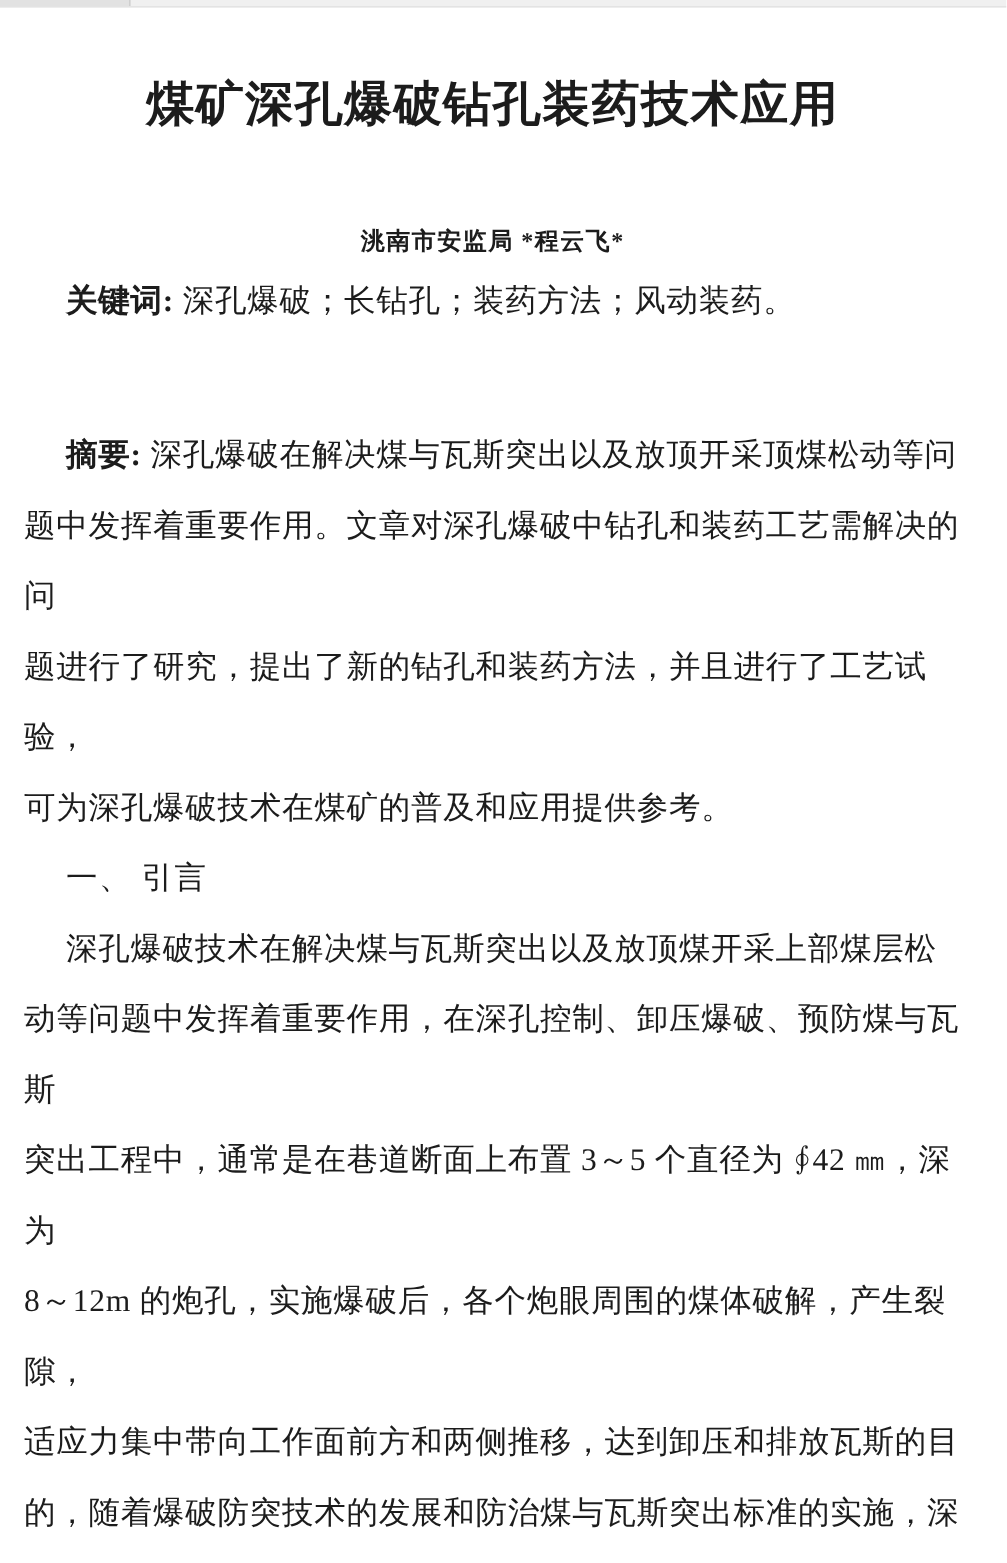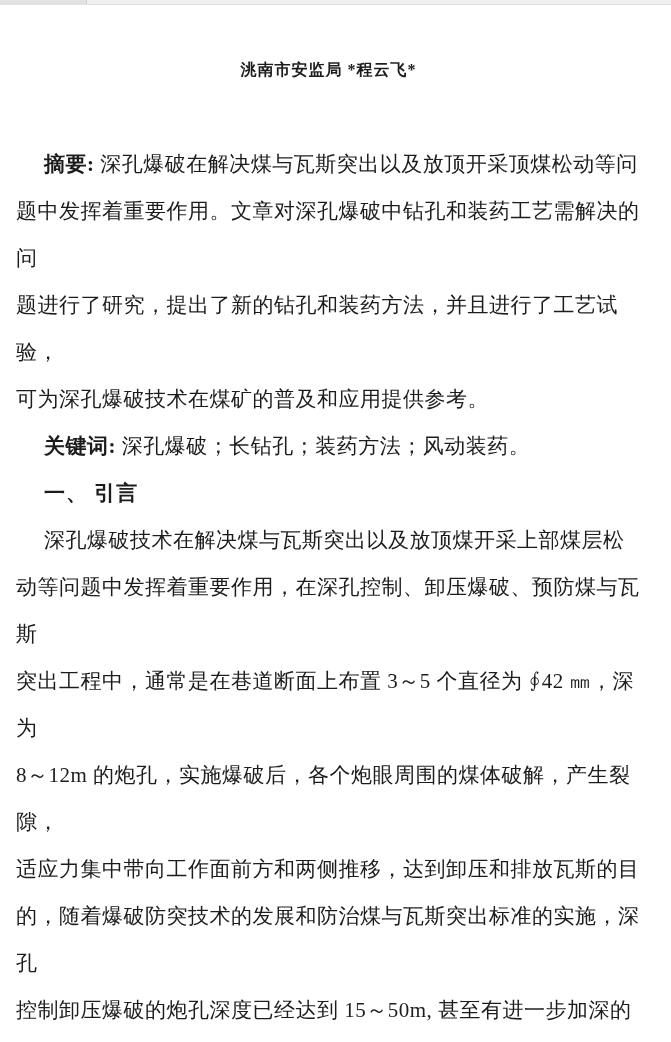--- a/index.html
+++ b/index.html
@@ -58,46 +58,47 @@
     text-indent: 28px;
   }
   .para.first-block {
     margin-top: 56px;
   }
   .lbl {
     font-weight: bold;
   }
   .section-heading {
     font-size: 21px;
-    font-weight: bold;
+    font-weight: normal;
     line-height: 47px;
     letter-spacing: 1px;
     margin: 0;
     text-indent: 28px;
     white-space: pre-line;
   }
 </style>
 </head>
 <body>
 
 <div class="top-strip">
   <div class="strip-segment"></div>
 </div>
 
 <div class="page">
 
+  <h1 class="doc-title">煤矿深孔爆破钻孔装药技术应用</h1>
 
   <div class="doc-author">洮南市安监局 *程云飞*</div>
+
+  <p class="para"><span class="lbl">关键词:</span><span> 深孔爆破；长钻孔；装药方法；风动装药。</span></p>
 
   <p class="para first-block"><span class="lbl">摘要:</span><span> 深孔爆破在解决煤与瓦斯突出以及放顶开采顶煤松动等问
 题中发挥着重要作用。文章对深孔爆破中钻孔和装药工艺需解决的问
 题进行了研究，提出了新的钻孔和装药方法，并且进行了工艺试验，
 可为深孔爆破技术在煤矿的普及和应用提供参考。</span></p>
-
-  <p class="para"><span class="lbl">关键词:</span><span> 深孔爆破；长钻孔；装药方法；风动装药。</span></p>
 
   <h2 class="section-heading">一、 引言</h2>
 
   <p class="para">深孔爆破技术在解决煤与瓦斯突出以及放顶煤开采上部煤层松
 动等问题中发挥着重要作用，在深孔控制、卸压爆破、预防煤与瓦斯
 突出工程中，通常是在巷道断面上布置 3～5 个直径为 ∮42 ㎜，深为
 8～12m 的炮孔，实施爆破后，各个炮眼周围的煤体破解，产生裂隙，
 适应力集中带向工作面前方和两侧推移，达到卸压和排放瓦斯的目
 的，随着爆破防突技术的发展和防治煤与瓦斯突出标准的实施，深孔
 控制卸压爆破的炮孔深度已经达到 15～50m, 甚至有进一步加深的趋

